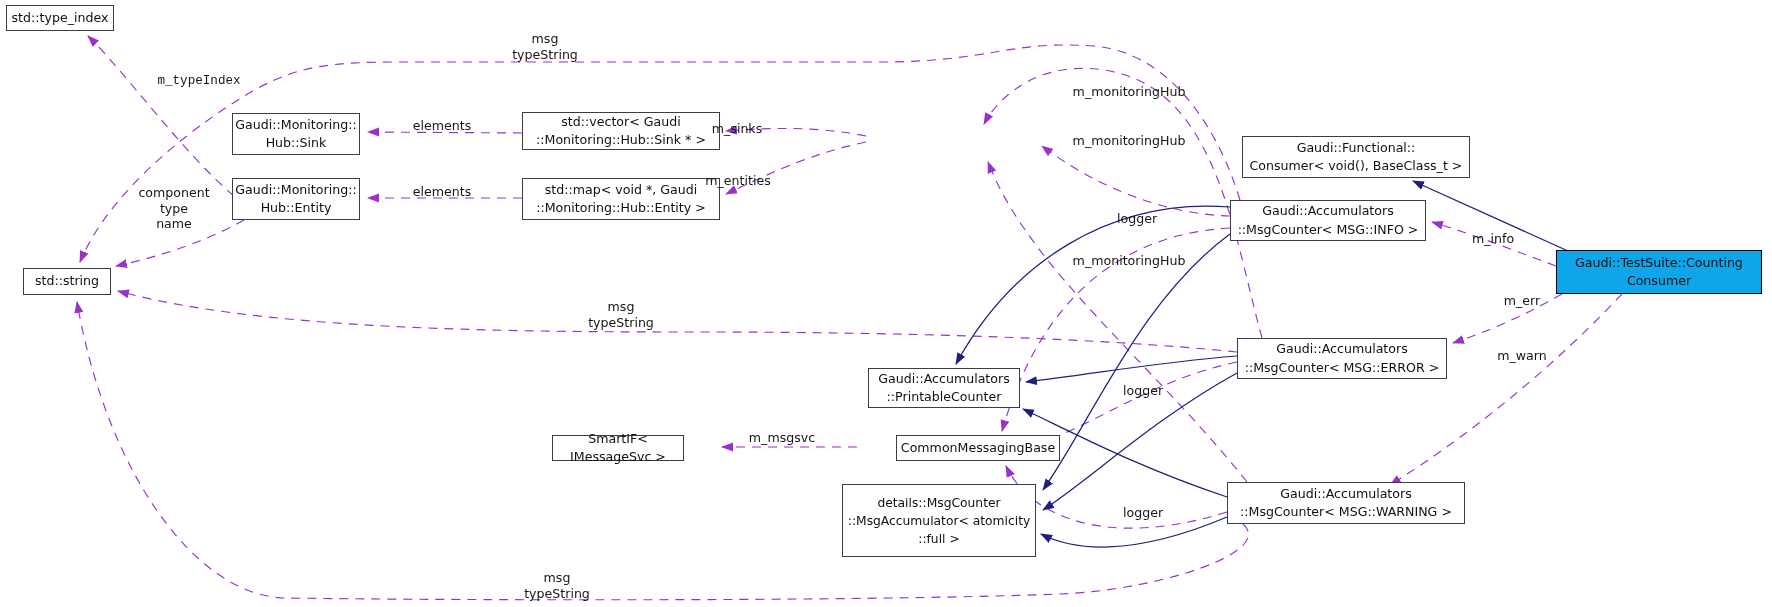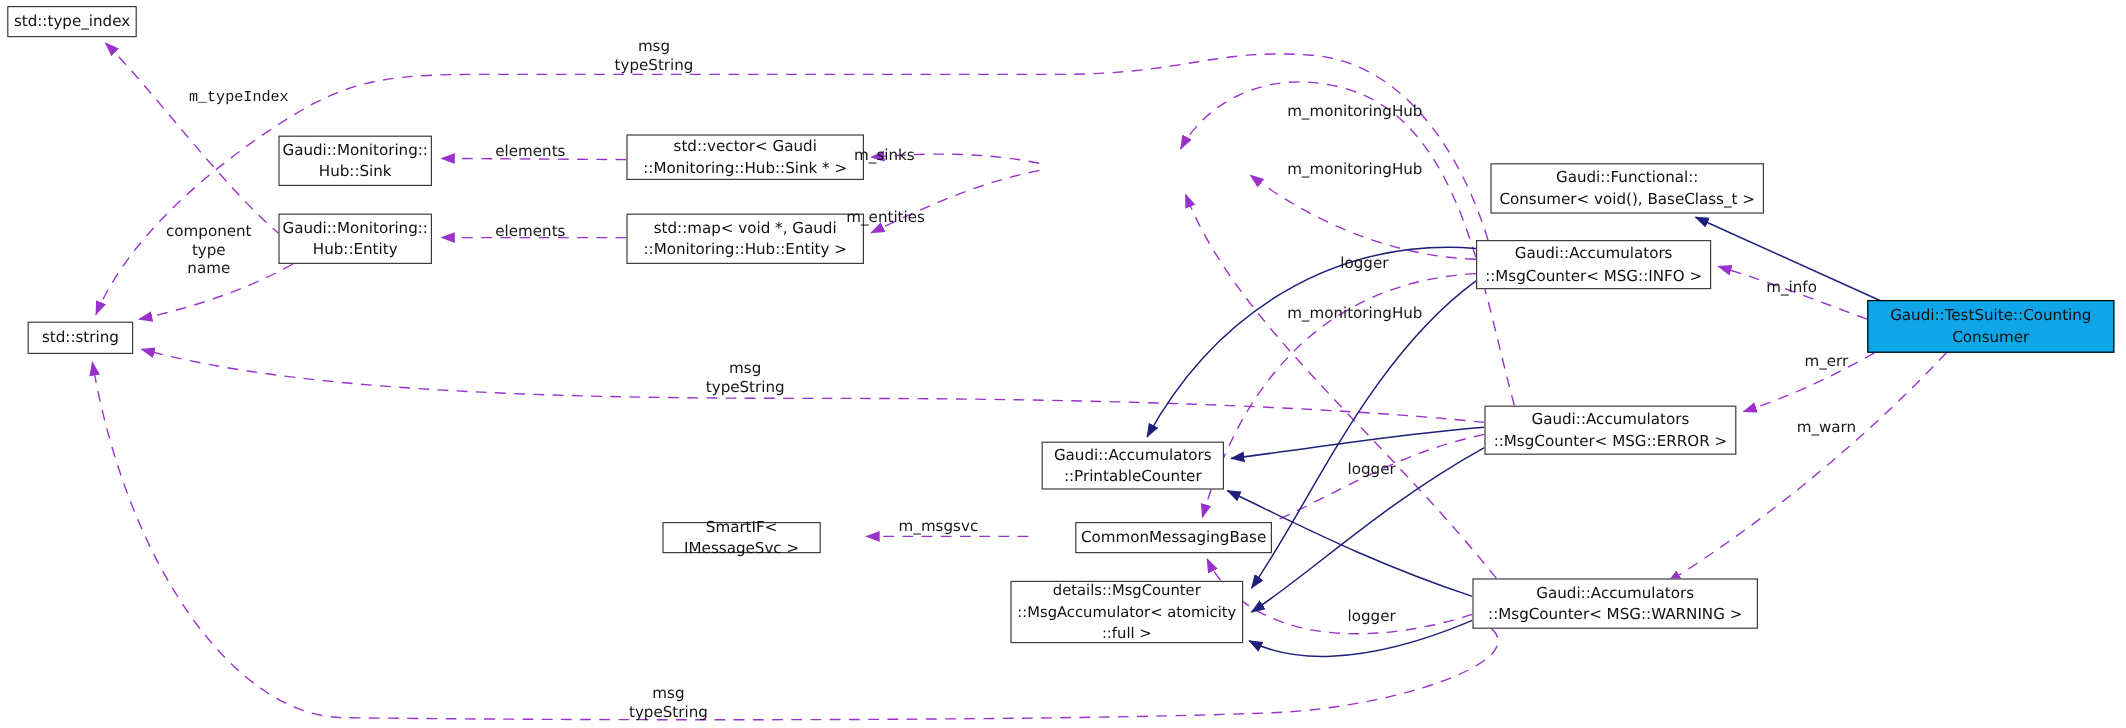--- a/index.html
+++ b/index.html
@@ -20,21 +20,21 @@
   .n-map{left:522px;top:178px;width:198px;height:42px;}
   .n-hub{left:866px;top:128px;width:170px;height:27px;}
   .n-consumer{left:1213px;top:136px;width:228px;height:42px;margin-left:29px;}
   .n-info{left:1230px;top:200px;width:196px;height:41px;}
   .n-string{left:23px;top:268px;width:88px;height:27px;}
   .n-counting{left:1556px;top:250px;width:206px;height:44px;}
   .n-error{left:1237px;top:338px;width:210px;height:41px;}
   .n-printable{left:868px;top:368px;width:152px;height:40px;}
   .n-smartif{left:552px;top:435px;width:132px;height:26px;}
   .n-cmb{left:857px;top:435px;width:164px;height:26px;margin-left:39px;}
-  .n-msgacc{left:842px;top:484px;width:194px;height:52px;font-size:12.3px;line-height:18px;}
+  .n-msgacc{left:842px;top:484px;width:194px;height:73px;font-size:12.3px;line-height:18px;}
   .n-warning{left:1227px;top:482px;width:238px;height:42px;}
   
   .el-elements-1{left:442px;top:126px;}
   .el-elements-2{left:442px;top:192px;}
   .el-m-sinks{left:737px;top:129px;}
   .el-m-entities{left:738px;top:157px;margin-top:24px;}
   .el-m-typeindex{left:199px;top:82px;font-family:Liberation Mono, monospace;}
   .el-component{left:174px;top:208px;}
   .el-msgts-1{left:545px;top:46px;}
   .el-msgts-2{left:621px;top:314px;}

